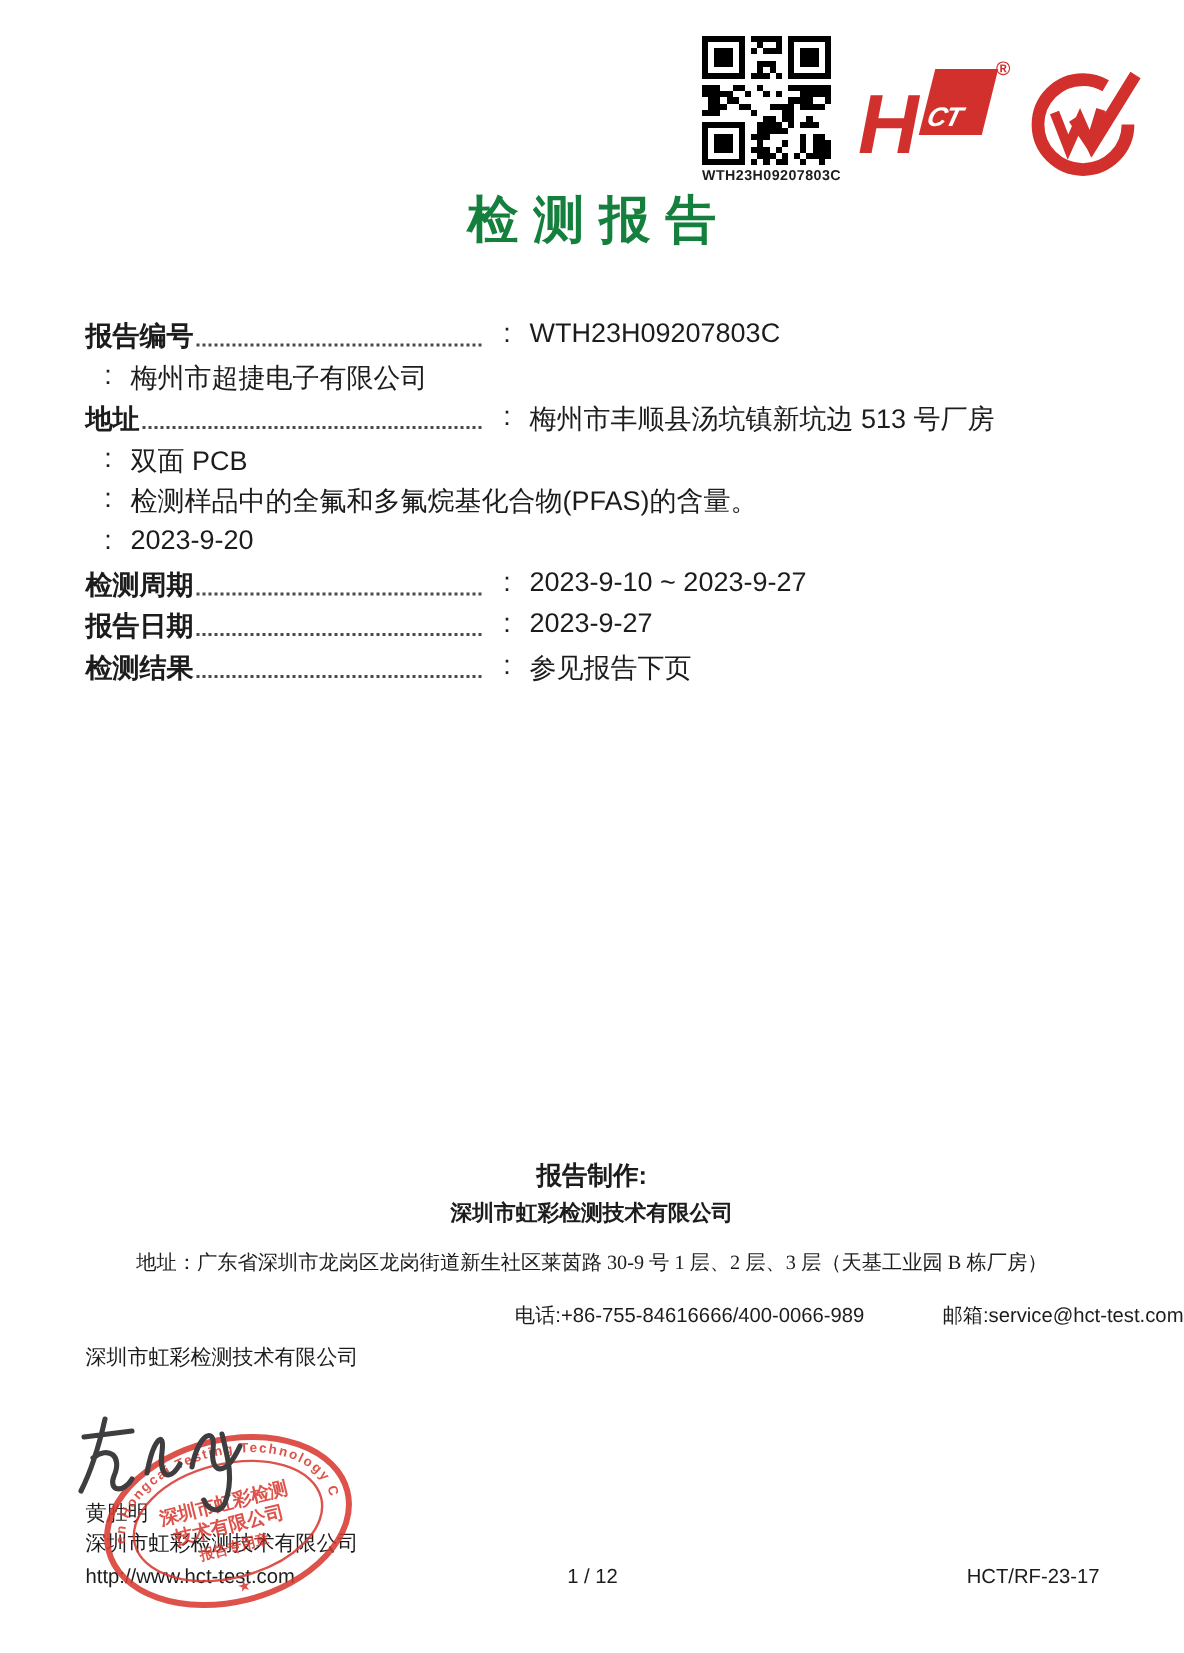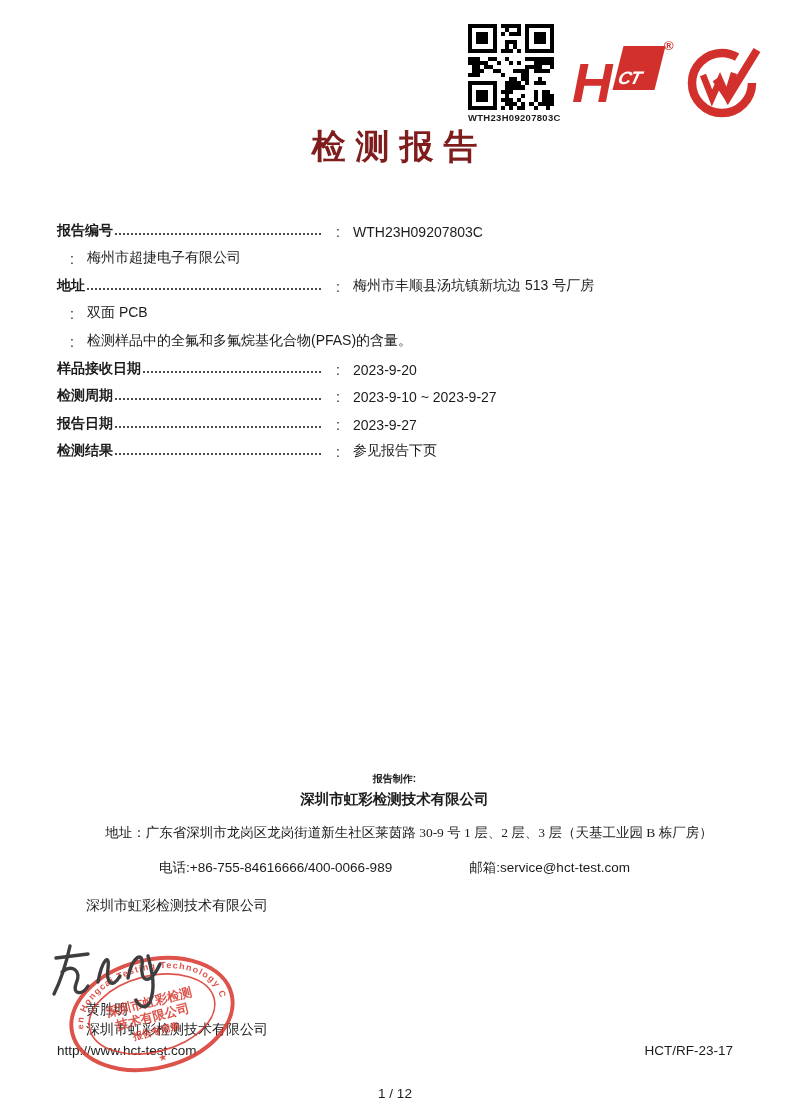--- a/index.html
+++ b/index.html
@@ -2,71 +2,71 @@
 <html><head>
 <meta charset="utf-8">
 <style>
   * { margin:0; padding:0; box-sizing:border-box; }
   html,body { width:789px; height:1102px; }
   body {
     position:relative; background:#ffffff; overflow:hidden;
     font-family:"Liberation Sans","DejaVu Sans",sans-serif;
     color:#1c1c1c;
   }
-  .serif { font-family:"Liberation Serif","DejaVu Serif",serif;padding-left:29px; }
+  .serif { font-family:"Liberation Serif","DejaVu Serif",serif; }
 
   
   .qr-block { position:absolute; left:468px; top:24px; width:90px; }
   .qr-svg { width:86px; height:86px; display:block; }
   .qr-label { font-size:9.5px; font-weight:bold; letter-spacing:.3px; margin-top:2px; white-space:nowrap; }
 
   .hct-logo { position:absolute; left:572px; top:46px; width:100px; height:66px; }
   .hct-h { position:absolute; left:0; top:12px; font-size:56px; line-height:50px; font-weight:800; font-style:italic; color:#d2302c; }
   .hct-sq { position:absolute; left:46px; top:0; width:42px; height:44px; background:#d2302c; transform:skewX(-14deg); }
   .hct-ct { position:absolute; left:3px; bottom:1px; color:#ffffff; font-weight:800; font-style:italic; font-size:18px; letter-spacing:-1px; }
   .hct-reg { position:absolute; left:92px; top:-8px; color:#d2302c; font-size:13px; font-weight:bold; }
 
   .check-logo { position:absolute; left:686px; top:42px; width:76px; height:76px; }
 
   
   .report-title {
     position:absolute; left:0; top:124px; width:100%;
     text-align:center; font-size:34px; font-weight:800;
-    letter-spacing:10px; padding-left:10px; color:#7f1d1d;
+    letter-spacing:10px; padding-left:10px; color:#15803d;
   }
 
   
   .fields { position:absolute; left:57px; top:212px; width:676px; }
-  .row { height:27.6px; display:flex; align-items:flex-end; font-size:14px; }
+  .row { height:27.6px; display:flex; align-items:flex-start; font-size:18px; }
   .row-left { width:266px; display:flex; align-items:baseline; }
   .row-label { font-weight:bold; white-space:nowrap; }
   .leader { flex:1; border-bottom:2px dotted #4a4a4a; align-self:flex-end; margin:0 2px 5px 2px; min-width:10px; }
   .row-colon { width:30px; text-align:center; }
   .row-value { flex:1; white-space:nowrap; }
 
   
   .maker { position:absolute; left:0; top:772px; width:100%; text-align:center; }
-  .maker-heading { font-size:10px; font-weight:bold; }
+  .maker-heading { font-size:17px; font-weight:bold; }
   .maker-company { font-size:14.5px; font-weight:bold; margin-top:4px; }
   .maker-address { font-size:13.5px; margin-top:15px; }
-  .maker-contact { margin-top:17px; display:flex; justify-content:center; gap:77px; font-size:13.5px; }
+  .maker-contact { margin-top:17px; display:flex; justify-content:flex-end; gap:52px; font-size:13.5px; }
 
   
   .sign-block { position:absolute; left:57px; top:896px; font-size:14px; line-height:20px; }
   .sig-svg { position:absolute; left:48px; top:942px; width:132px; height:72px; z-index:6; }
   .stamp-svg { position:absolute; left:66px; top:956px; width:172px; height:116px; transform:rotate(-14deg); opacity:.86; z-index:5; }
   .name-block { position:absolute; left:57px; top:1000px; font-size:14px; line-height:20px; z-index:1;font-family:Liberation Mono, monospace; }
 
   
   .bottom-row {
     position:absolute; left:57px; top:1043px; width:676px;
     display:flex; justify-content:space-between; align-items:baseline;
     font-size:13.5px; z-index:1;
   }
-  .bottom-center { position:absolute; left:0; width:100%; text-align:center;margin-top:43px; }
+  .bottom-center { position:absolute; left:0; width:100%; text-align:center; }
   .bottom-left, .bottom-right { position:relative; z-index:2; background:transparent; }
 </style>
 </head>
 <body>
 
 <div class="qr-block">
   <svg class="qr-svg" viewBox="0 0 21 21" shape-rendering="crispEdges">
     <rect x="0" y="0" width="21" height="21" fill="#ffffff"></rect>
     <path id="qrm" fill="#000000" d="M8 0h1v1h-1zM9 0h1v1h-1zM10 0h1v1h-1zM11 0h1v1h-1zM12 0h1v1h-1zM9 1h1v1h-1zM12 1h1v1h-1zM8 2h1v1h-1zM10 2h1v1h-1zM11 2h1v1h-1zM12 2h1v1h-1zM9 4h1v1h-1zM10 4h1v1h-1zM11 4h1v1h-1zM9 5h1v1h-1zM11 5h1v1h-1zM8 6h1v1h-1zM9 6h1v1h-1zM10 6h1v1h-1zM12 6h1v1h-1zM0 8h1v1h-1zM1 8h1v1h-1zM2 8h1v1h-1zM5 8h1v1h-1zM6 8h1v1h-1zM9 8h1v1h-1zM14 8h1v1h-1zM15 8h1v1h-1zM16 8h1v1h-1zM17 8h1v1h-1zM18 8h1v1h-1zM19 8h1v1h-1zM20 8h1v1h-1zM0 9h1v1h-1zM1 9h1v1h-1zM2 9h1v1h-1zM3 9h1v1h-1zM4 9h1v1h-1zM7 9h1v1h-1zM10 9h1v1h-1zM12 9h1v1h-1zM16 9h1v1h-1zM17 9h1v1h-1zM18 9h1v1h-1zM19 9h1v1h-1zM20 9h1v1h-1zM1 10h1v1h-1zM2 10h1v1h-1zM4 10h1v1h-1zM5 10h1v1h-1zM14 10h1v1h-1zM15 10h1v1h-1zM16 10h1v1h-1zM17 10h1v1h-1zM20 10h1v1h-1zM1 11h1v1h-1zM2 11h1v1h-1zM3 11h1v1h-1zM6 11h1v1h-1zM7 11h1v1h-1zM11 11h1v1h-1zM12 11h1v1h-1zM13 11h1v1h-1zM14 11h1v1h-1zM16 11h1v1h-1zM17 11h1v1h-1zM18 11h1v1h-1zM19 11h1v1h-1zM0 12h1v1h-1zM1 12h1v1h-1zM2 12h1v1h-1zM8 12h1v1h-1zM13 12h1v1h-1zM14 12h1v1h-1zM10 13h1v1h-1zM11 13h1v1h-1zM13 13h1v1h-1zM14 13h1v1h-1zM17 13h1v1h-1zM9 14h1v1h-1zM10 14h1v1h-1zM11 14h1v1h-1zM12 14h1v1h-1zM14 14h1v1h-1zM16 14h1v1h-1zM17 14h1v1h-1zM18 14h1v1h-1zM9 15h1v1h-1zM10 15h1v1h-1zM11 15h1v1h-1zM12 15h1v1h-1zM13 15h1v1h-1zM8 16h1v1h-1zM9 16h1v1h-1zM10 16h1v1h-1zM16 16h1v1h-1zM18 16h1v1h-1zM19 16h1v1h-1zM9 17h1v1h-1zM13 17h1v1h-1zM16 17h1v1h-1zM18 17h1v1h-1zM19 17h1v1h-1zM20 17h1v1h-1zM8 18h1v1h-1zM9 18h1v1h-1zM10 18h1v1h-1zM12 18h1v1h-1zM16 18h1v1h-1zM18 18h1v1h-1zM19 18h1v1h-1zM20 18h1v1h-1zM9 19h1v1h-1zM10 19h1v1h-1zM11 19h1v1h-1zM13 19h1v1h-1zM15 19h1v1h-1zM17 19h1v1h-1zM18 19h1v1h-1zM19 19h1v1h-1zM20 19h1v1h-1zM8 20h1v1h-1zM10 20h1v1h-1zM12 20h1v1h-1zM13 20h1v1h-1zM16 20h1v1h-1zM19 20h1v1h-1z"></path>
 
@@ -128,24 +128,20 @@
   </div>
   <div class="row">
     <div class="row-colon">:</div>
     <div class="row-value">双面 PCB</div>
   </div>
   <div class="row">
     <div class="row-colon">:</div>
     <div class="row-value">检测样品中的全氟和多氟烷基化合物(PFAS)的含量。</div>
   </div>
   <div class="row">
-    <div class="row-left">
-        <span class="row-label">样品接收日期</span>
-        <span class="leader"></span>
-      </div>
     <div class="row-colon">:</div>
     <div class="row-value">2023-9-20</div>
   </div>
   <div class="row">
     <div class="row-left">
         <span class="row-label">检测周期</span>
         <span class="leader"></span>
       </div>
     <div class="row-colon">:</div>
     <div class="row-value">2023-9-10 ~ 2023-9-27</div>

